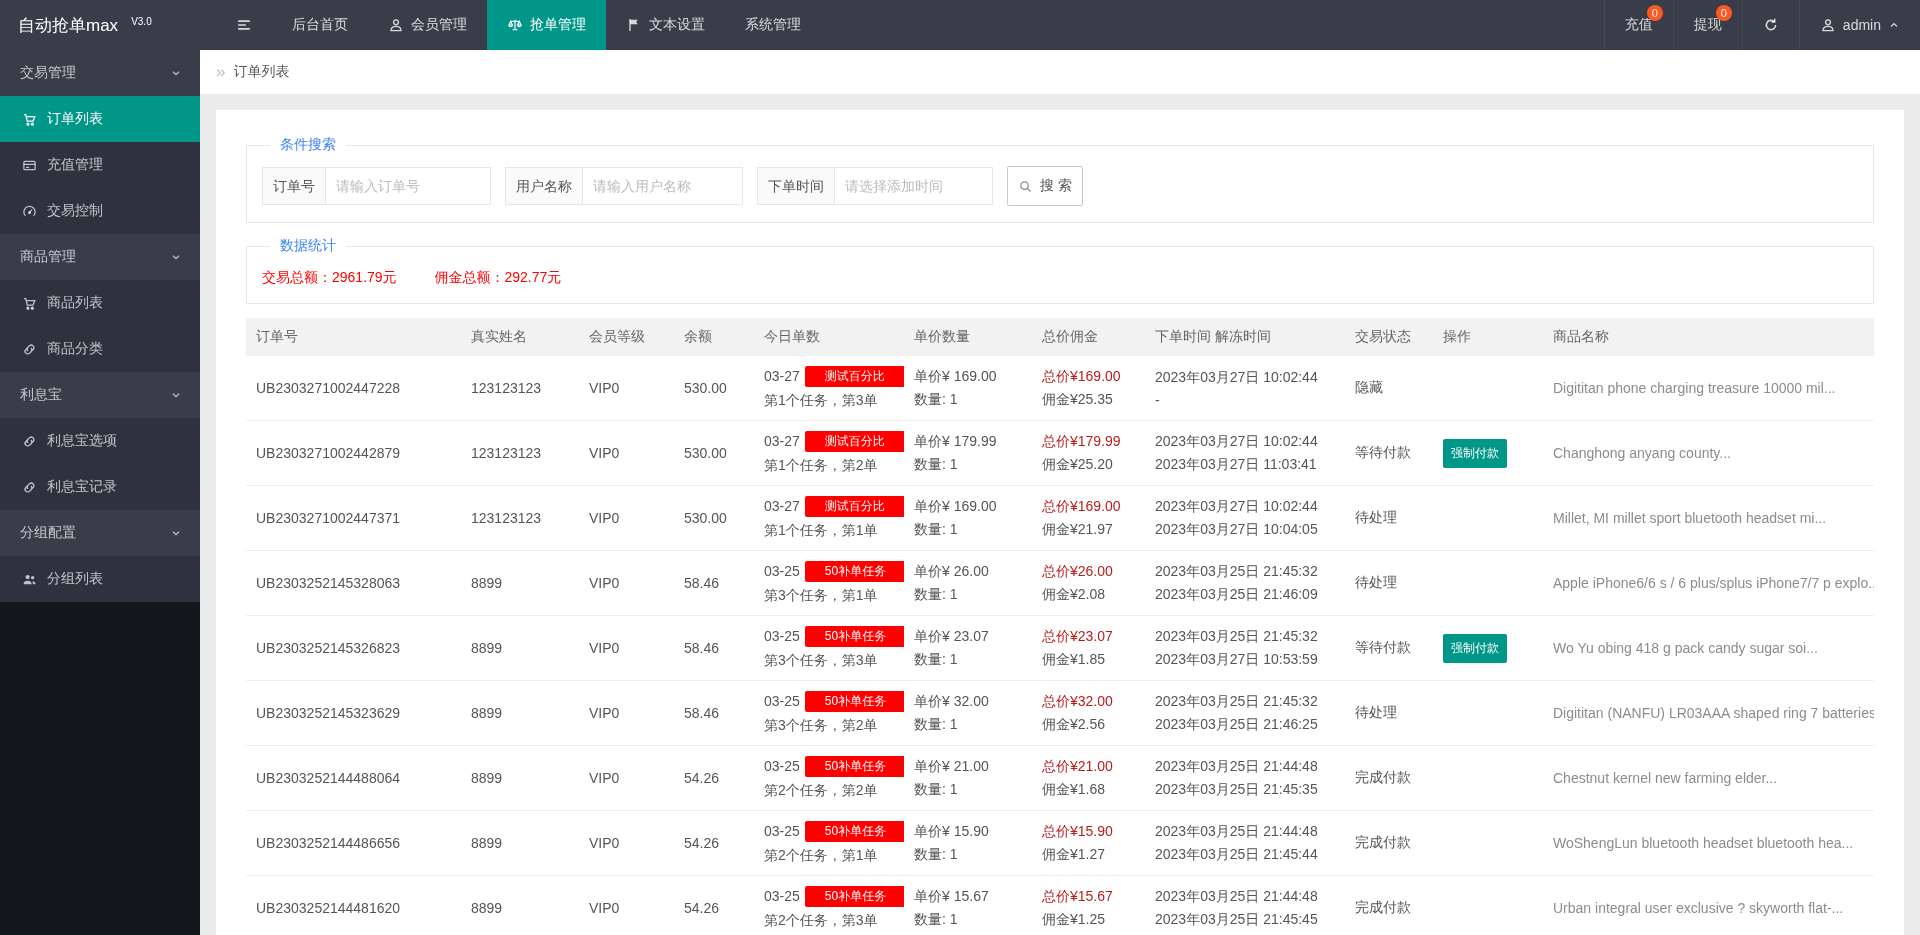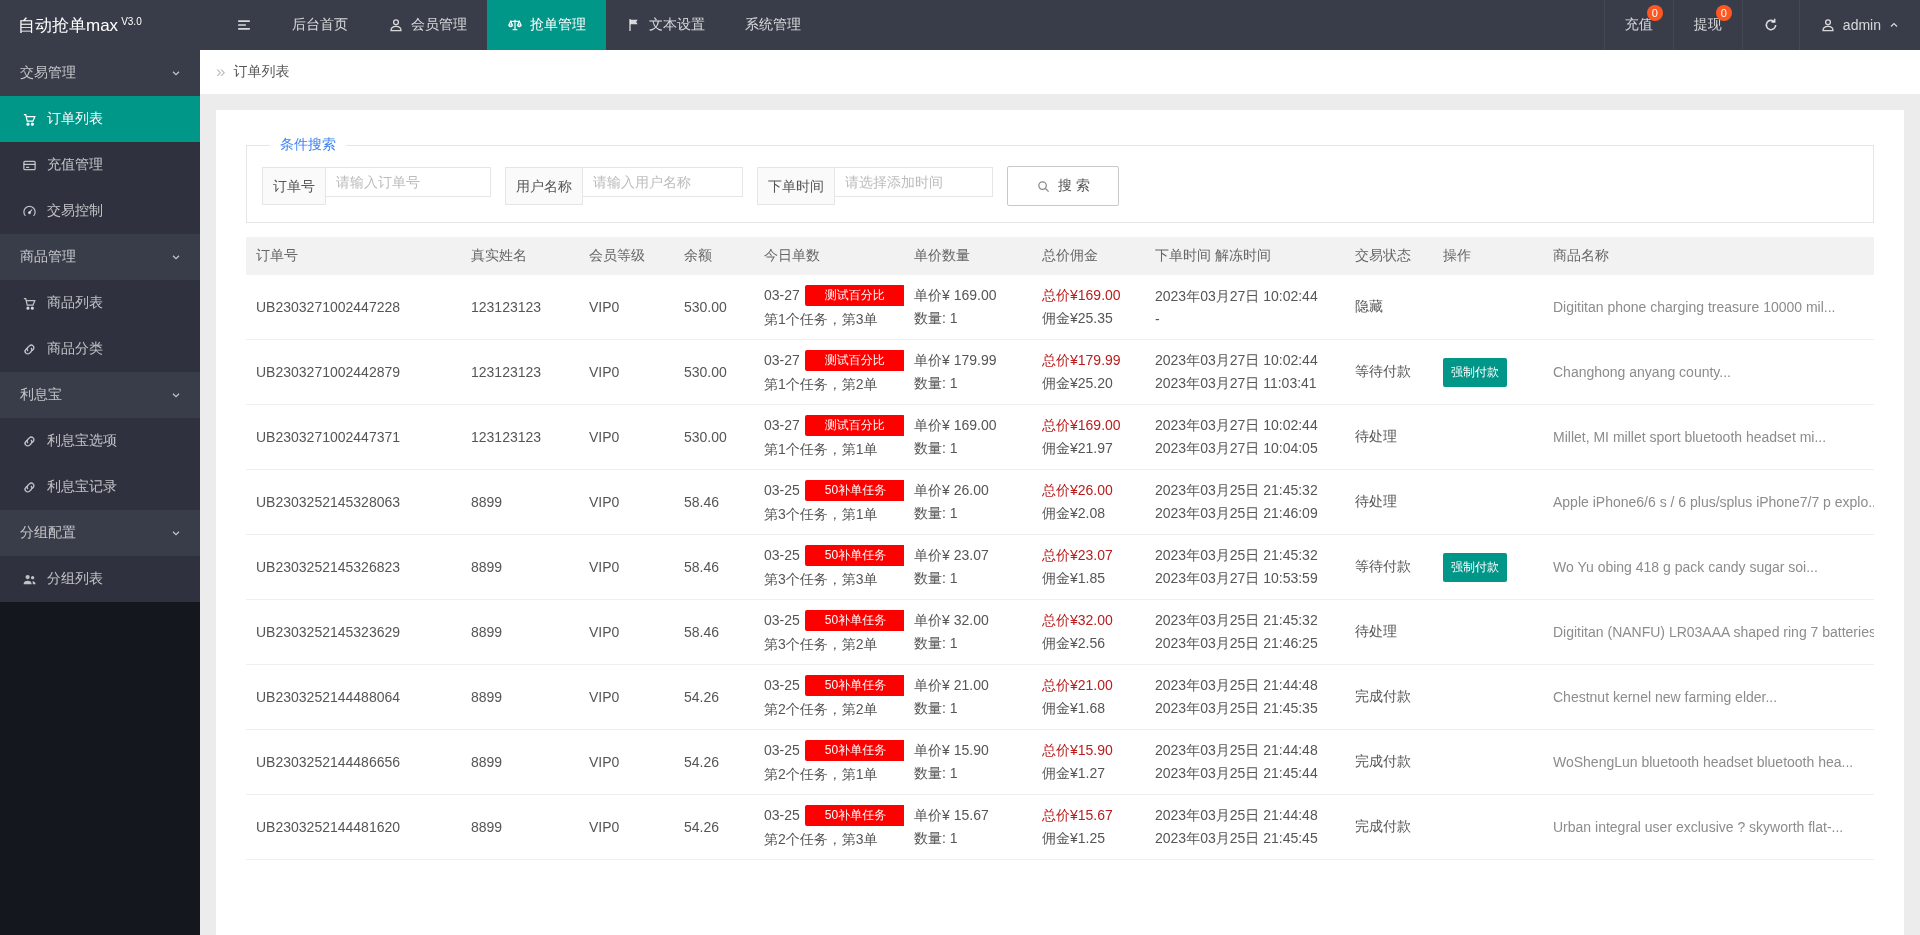--- a/index.html
+++ b/index.html
@@ -16,21 +16,21 @@
 
   
   .topbar {
     position: fixed; top: 0; left: 0; right: 0; height: 50px;
     background: #393D49; display: flex; align-items: stretch; z-index: 10; gap: 16px;
   }
   .logo {
     width: 200px; color: #fff; font-size: 17px;
     display: flex; align-items: center; padding-left: 18px; flex: none;
   }
-  .logo sup { font-size: 10px; margin-left: 3px; transform: translateY(-4px); }
+  .logo sup { font-size: 10px; margin-left: 13px; transform: translateY(-4px); }
   .nav-left, .nav-right { display: flex; align-items: stretch; justify-content: space-between; }
   .nav-right { margin-left: auto; }
   .nav-item {
     position: relative; display: flex; align-items: center; gap: 7px;
     padding: 0 20px; color: rgba(255,255,255,.8); cursor: pointer; font-size: 14px;
   }
   .nav-item.active { background: #009688; color: #fff; }
   .nav-right .nav-item { border-left: 1px solid rgba(255,255,255,.06); }
   .nav-badge {
     position: absolute; top: 5px; right: 10px; background: #FF5722; color: #fff;
@@ -72,27 +72,27 @@
     border: 1px solid #e6e6e6; padding: 12px 15px 16px 15px; margin-bottom: 14px;
   }
   legend { color: #3b82f6; padding: 0 10px; margin-left: 8px; font-size: 14px; }
   .filters { display: flex; align-items: center; }
   .input-group { display: inline-flex; margin-right: 14px; }
   .addon {
     border: 1px solid #e6e6e6; background: #fafafa; height: 38px; line-height: 36px;
     padding: 0 10px; color: #555; white-space: nowrap; font-size: 14px;
   }
   .input-group input {
-    border: 1px solid #e6e6e6; border-left: none; height: 30px; padding: 0 10px;
+    border: 1px solid #e6e6e6; border-left: none; height: 38px; padding: 0 10px;
     font-size: 14px; color: #555; outline: none; font-family: inherit;
   }
   .input-group input::placeholder { color: #bcbcbc; }
   .w1 { width: 165px; } .w2 { width: 160px; } .w3 { width: 158px; }
   .search-btn {
-    display: inline-flex; align-items: center; gap: 7px; height: 40px; padding: 0 28px;
+    display: inline-flex; align-items: center; gap: 7px; height: 40px; padding: 0 10px;
     background: #fff; border: 1px solid #c9c9c9; border-radius: 2px; color: #555;
     font-size: 14px; cursor: pointer; font-family: inherit;
   }
   .search-btn .icn svg { width: 15px; height: 15px; }
   .stats-line { padding-top: 2px; }
   .stat-item { color: #ff0000; margin-right: 34px; font-size: 14px; }
 
   
   table { width: 100%; border-collapse: collapse; margin-top: 12px; table-layout: fixed; }
   thead th {
@@ -343,20 +343,27 @@
               <svg viewBox="0 0 24 24" fill="none" stroke="#8a8a8a" stroke-width="2">
                 <circle cx="10.5" cy="10.5" r="6"></circle>
                 <path d="M15.2 15.2l5 5"></path>
               </svg>
             </span>
           <span>搜 索</span>
         </button>
       </div>
     </fieldset>
 
+    <fieldset>
+      <legend>数据统计</legend>
+      <div class="stats-line">
+        <span class="stat-item">交易总额：2961.79元</span>
+        <span class="stat-item">佣金总额：292.77元</span>
+      </div>
+    </fieldset>
 
     <table>
       <colgroup>
         <col style="width:215px">
           <col style="width:118px">
           <col style="width:95px">
           <col style="width:80px">
         <col style="width:150px">
           <col style="width:128px">
           <col style="width:113px">

